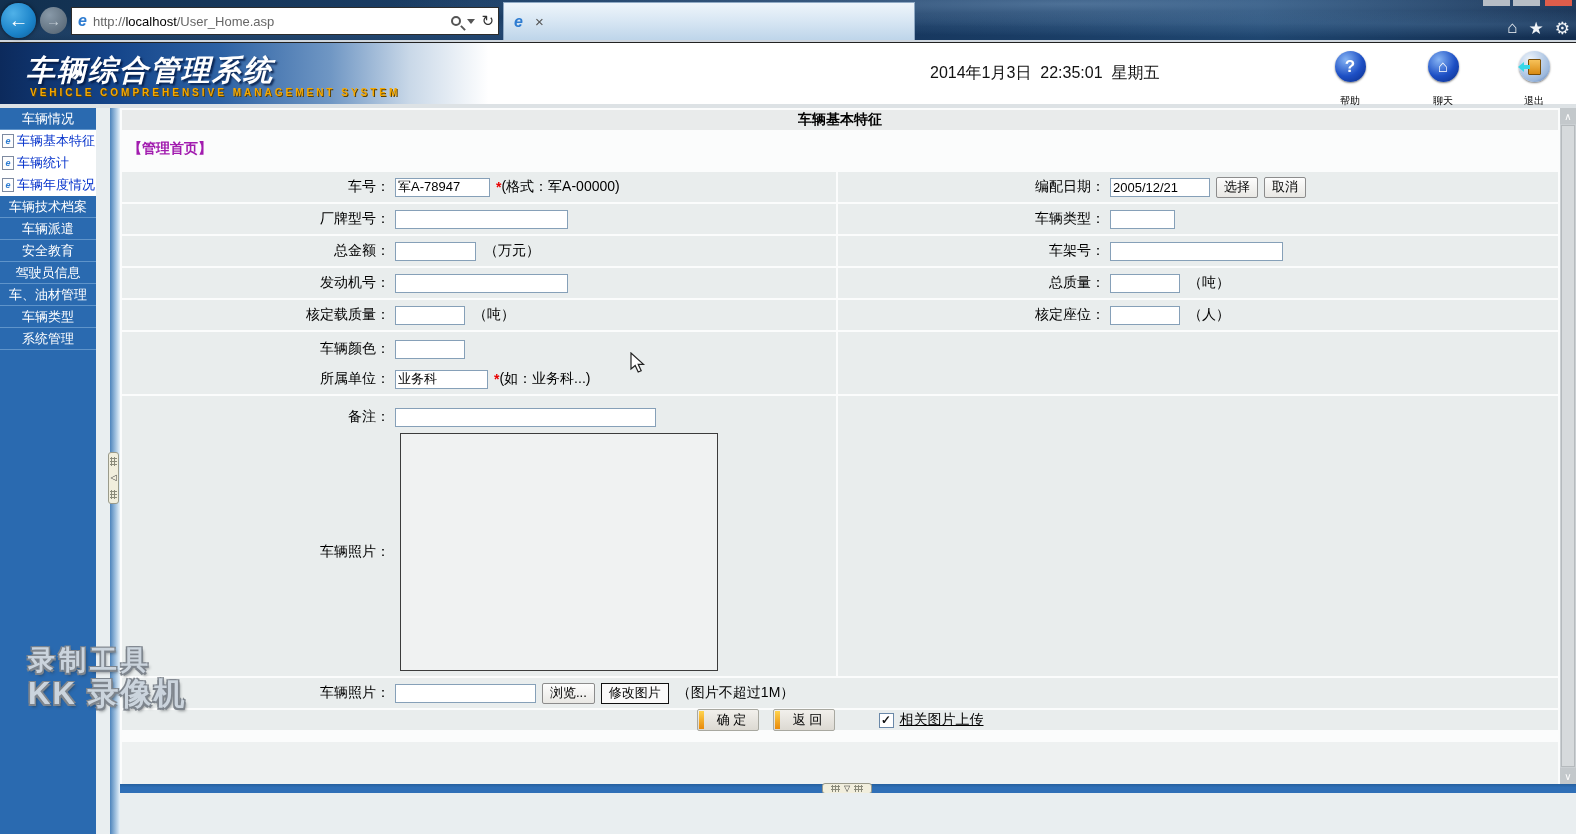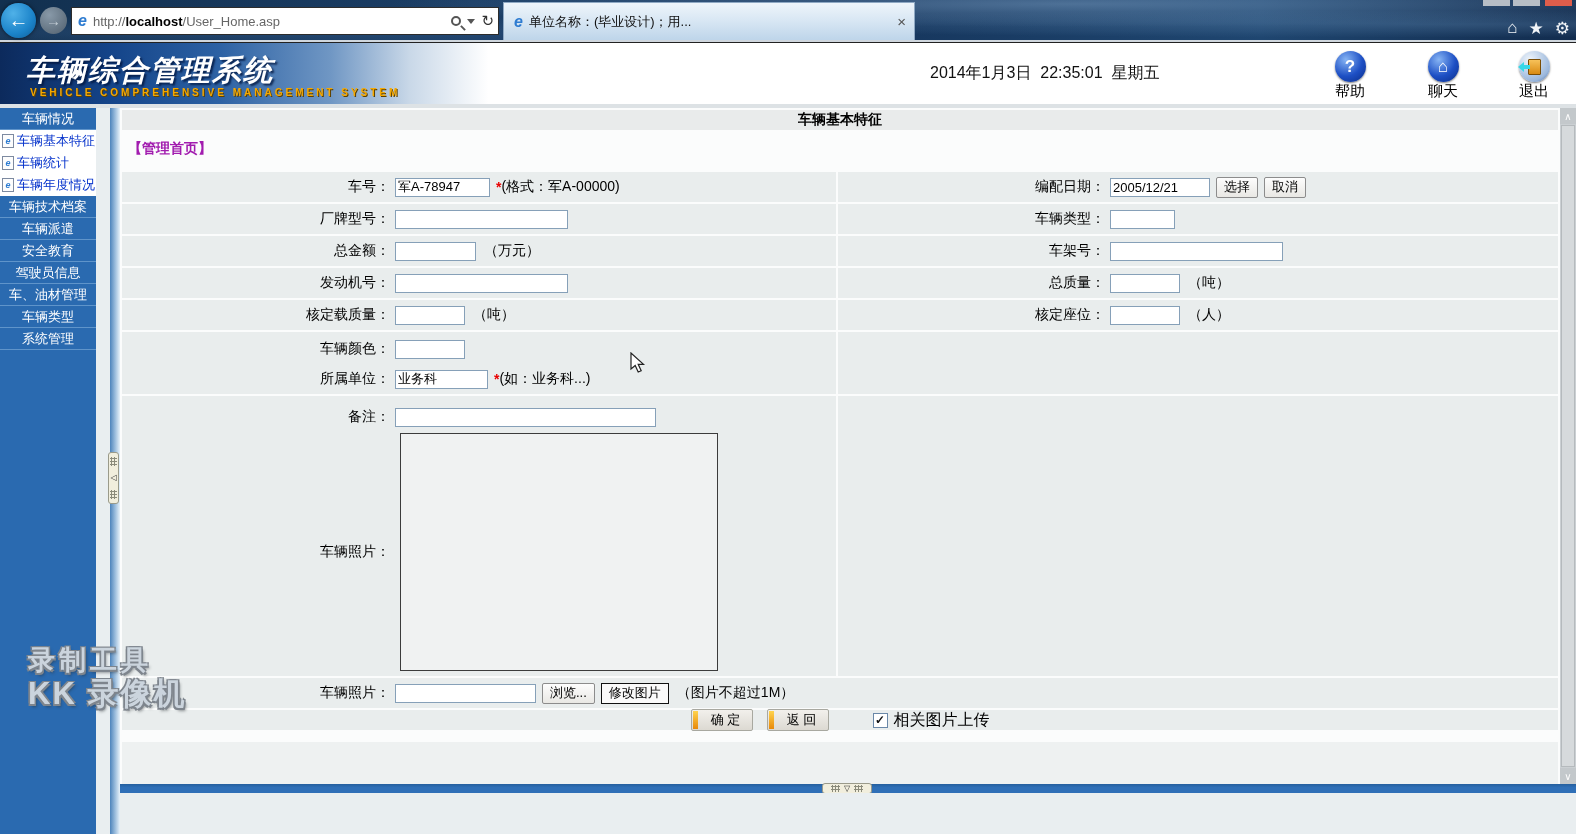--- a/index.html
+++ b/index.html
@@ -13,21 +13,21 @@
       radial-gradient(ellipse at 90% 60%, rgba(90,130,170,.4), transparent 40%),
       radial-gradient(ellipse at 15% 80%, rgba(60,100,150,.35), transparent 35%),
       linear-gradient(90deg,#12304f,#1b3e66 30%,#16365d 55%,#1f4670 80%,#122c4e);
     border-bottom:2px solid #cfd6dd; }
   .navbtn { position:absolute; border-radius:50%; display:flex; align-items:center; justify-content:center; }
   .back { left:1px; top:3px; width:35px; height:35px; background:radial-gradient(circle at 35% 30%, #4fb1e8, #1b83c9 60%, #0f5d98); color:#fff; font-size:20px; font-weight:bold; box-shadow:0 0 4px rgba(0,0,0,.6); }
   .fwd { left:40px; top:7px; width:27px; height:27px; background:radial-gradient(circle at 35% 30%, #7e8販, #5a6b7a); background:radial-gradient(circle at 35% 30%, #8899a8, #51606e); color:#c2ccd4; font-size:15px; font-weight:bold; }
   .addressbar { position:absolute; left:71px; top:7px; width:428px; height:28px; background:#fff; border:1px solid #2c2c2c; display:flex; align-items:center; padding:0 4px; }
   .ie-e { font-style:italic; font-weight:bold; color:#2e7cd1; font-size:16px; margin:0 6px 0 2px; }
   .url { font-size:13px; color:#666; flex:1; white-space:nowrap; overflow:hidden; }
-  .url b { color:#000; font-weight:bold; }
+  .url b { color:#000; font-weight:normal; }
   .abar-icons { display:flex; align-items:center; gap:6px; color:#444; }
   .mag { width:10px; height:10px; border:2px solid #555; border-radius:50%; position:relative; }
   .mag::after { content:""; position:absolute; width:6px; height:2px; background:#555; transform:rotate(45deg); left:7px; top:9px; }
   .caret { width:0; height:0; border-left:4px solid transparent; border-right:4px solid transparent; border-top:5px solid #555; }
   .refr { font-size:15px; color:#333; }
   .tab { position:absolute; left:503px; top:2px; width:412px; height:38px;
     background:linear-gradient(#eef5fb,#d7e6f3 50%,#bed5ea); border:1px solid #8fa9c4; border-bottom:none;
     display:flex; align-items:center; padding:0 8px; }
   .tab-title { font-size:13px; color:#101010; flex:1; white-space:nowrap; overflow:hidden; }
   .tab-close { color:#555; font-size:15px; margin-left:6px; }
@@ -38,21 +38,21 @@
   
   .apphead { position:absolute; left:0; top:42px; width:1576px; height:66px;
     background:linear-gradient(90deg,#0c2a5c 0%,#144489 7%,#2d62a4 14%,#7097c4 21%,#c9d8e8 26%,#ffffff 31%,#ffffff 100%);
     border-top:1px solid #222; border-bottom:4px solid #dde2e5;text-decoration:underline; }
   .logo-title { position:absolute; left:26px; top:8px; font-size:29px; font-weight:bold; font-style:italic; color:#fff; letter-spacing:2px; text-shadow:2px 2px 2px rgba(0,20,60,.8); }
   .logo-sub { position:absolute; left:30px; top:44px; font-size:10px; font-weight:bold; color:#f5a800; letter-spacing:3px; text-shadow:1px 1px 0 #5d4000; }
   .datetime { position:absolute; left:930px; top:20px; font-size:16px; color:#111; white-space:pre; }
   .orb-wrap { position:absolute; top:8px; width:56px; text-align:center; }
   .orb { width:31px; height:31px; margin:0 auto; border-radius:50%; display:flex; align-items:center; justify-content:center;
     background:radial-gradient(circle at 35% 28%, #86b4f4, #1d4fc4 55%, #0a2c86); color:#fff; font-weight:bold; font-size:17px; box-shadow:0 1px 2px rgba(0,0,0,.5); }
-  .orb-label { font-size:15px; color:#000; margin-top:0; }
+  .orb-label { font-size:10px; color:#000; margin-top:12px; }
   .ow1 { left:1322px; } .ow2 { left:1415px; } .ow3 { left:1506px; }
   .door { position:relative; width:13px; height:16px; background:linear-gradient(#f7c25a,#d98a12); border:1px solid #7a4d05; border-radius:1px; }
   .door::before { content:""; position:absolute; left:-8px; top:5px; width:9px; height:4px; background:#37d8e8; }
   .door::after { content:""; position:absolute; left:-11px; top:2px; width:0; height:0; border-top:5px solid transparent; border-bottom:5px solid transparent; border-right:6px solid #37d8e8; }
 
   
   .sidebar { position:absolute; left:0; top:108px; width:96px; height:726px; background:#2a6ab0; }
   .side-item { height:22px; display:flex; align-items:center; justify-content:center; font-size:13px; color:#fff; border-bottom:1px solid #5f94ca; cursor:pointer; }
   .side-item.white { background:#fff; color:#0633cc; justify-content:flex-start; padding-left:2px; border-bottom:none; }
   .doc-ico { display:inline-flex; width:12px; height:14px; background:#fdfdfd; border:1px solid #7d8aa0; margin-right:3px; align-items:center; justify-content:center; font-size:9px; font-style:italic; font-weight:bold; color:#2e7cd1; }
@@ -75,21 +75,21 @@
   .w65{width:65px;} .w70{width:70px;} .w81{width:81px;} .w93{width:93px;} .w95{width:95px;} .w100{width:100px;} .w141{width:141px;} .w173{width:173px;} .w261{width:261px;}
   .star { color:#e80000; font-size:14px; margin-left:6px; font-weight:bold; }
   .hint { color:#000; font-size:14px; }
   .unit { color:#000; font-size:14px; margin-left:8px; }
   .btn { margin-left:6px; height:21px; padding:0 7px; font-size:13px; font-family:"Liberation Sans",sans-serif; background:linear-gradient(#fdfdfd,#e9e8e4); border:1px solid #8c8c8c; border-radius:2px; color:#000; cursor:pointer; }
   .btn.modify { background:#fafafa; border:1px solid #111; border-radius:0; }
   .photo-box { width:318px; height:238px; border:1px solid #3c3c3c; background:#f0f2f2; margin-left:10px; }
   .okbtn { position:relative; height:22px; width:62px; background:linear-gradient(#f2f0ec,#dcd9d2); border:1px solid #a8a8a0; border-radius:2px; font-size:13px; color:#000; padding-left:8px; cursor:pointer; font-family:"Liberation Sans",sans-serif; }
   .okbtn::before { content:""; position:absolute; left:1px; top:1px; bottom:1px; width:5px; background:linear-gradient(#ffd34d,#e8890a); }
   .chk { width:15px; height:15px; background:#fff; border:1px solid #6a88a8; display:inline-flex; align-items:center; justify-content:center; font-size:12px; color:#111; font-weight:bold; }
-  .chklabel { font-size:16px; color:#000; margin-left:6px; }
+  .chklabel { font-size:14px; color:#000; margin-left:6px;text-decoration:underline; }
   .filler { position:absolute; left:2px; top:634px; width:1436px; height:42px; background:#eef1f1; }
 
   
   .scrollbar { position:absolute; left:1560px; top:108px; width:16px; height:676px; background:#cbd0d3; }
   .sb-btn { position:absolute; left:0; width:16px; height:16px; background:#c3c8cb; color:#fdfdfd; font-size:10px; display:flex; align-items:center; justify-content:center; }
   .sb-up { top:0; } .sb-down { bottom:0; }
   .sb-thumb { position:absolute; left:1px; top:17px; width:14px; height:642px; background:#d6dadc; border:1px solid #b5babd; }
 
   
   .hbar { position:absolute; left:120px; top:784px; width:1456px; height:9px; background:linear-gradient(#255f9e,#2f6fb7 40%,#2f6fb7); }
@@ -120,21 +120,20 @@
       <span class="ie-e">e</span>
       <span class="url"><span>http://</span><b>localhost</b><span>/User_Home.asp</span></span>
       <span class="abar-icons">
         <span class="mag"></span>
         <span class="caret"></span>
         <span class="refr">↻</span>
       </span>
     </div>
     <div class="tab">
       <span class="ie-e">e</span>
-      <span class="tab-title">单位名称：(毕业设计)；用...</span>
       <span class="tab-close">×</span>
     </div>
     <div class="chrome-icons">
       <span>⌂</span>
       <span>★</span>
       <span>⚙</span>
     </div>
     <span class="winctl wc1"></span>
     <span class="winctl wc2"></span>
     <span class="winctl wc3"></span>

